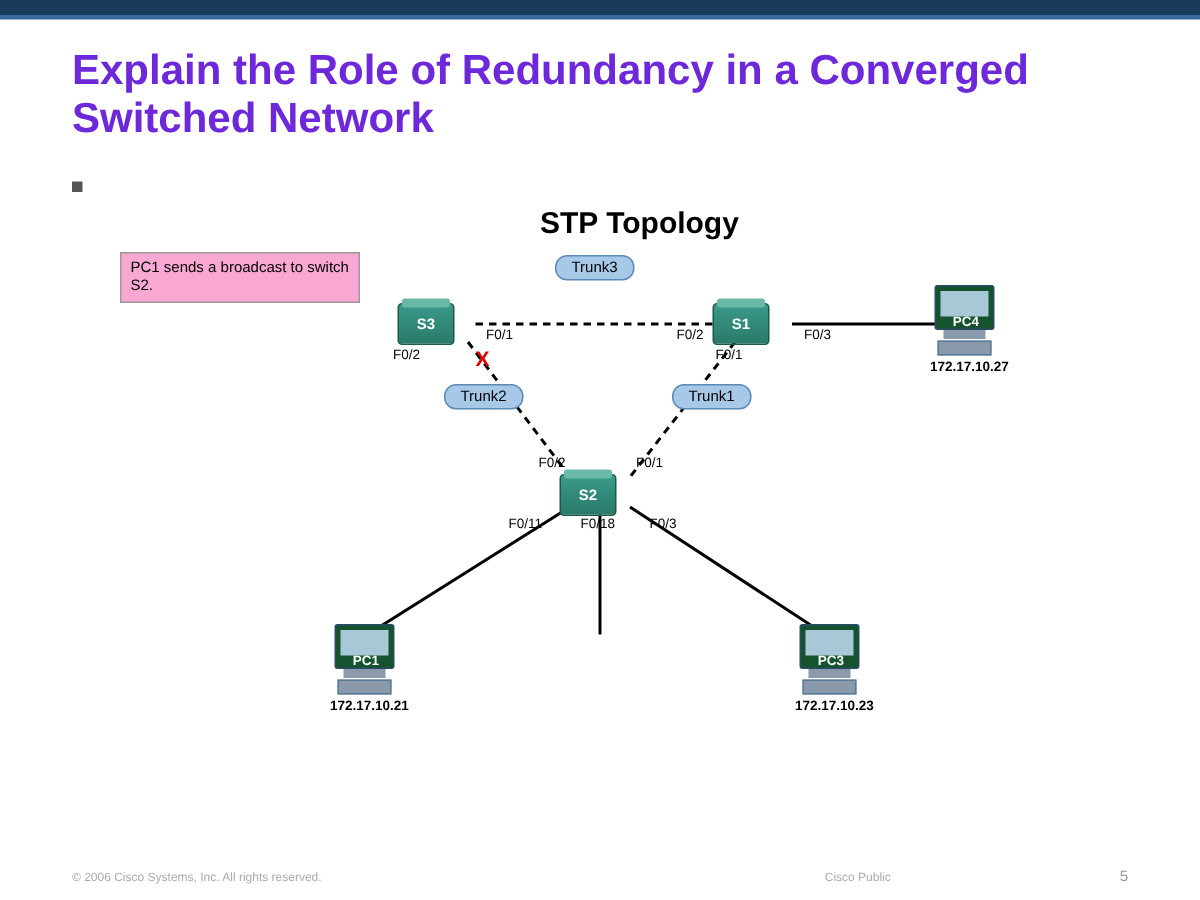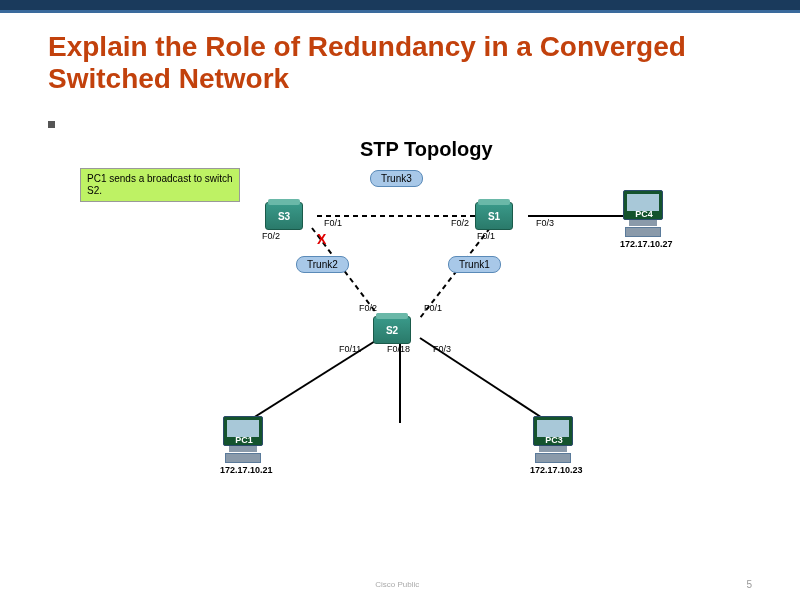--- a/index.html
+++ b/index.html
@@ -1,26 +1,26 @@
 <!DOCTYPE html>
 <html><head>
 <meta charset="utf-8">
 <style>
   * { margin: 0; padding: 0; box-sizing: border-box; }
   body { width: 800px; height: 600px; font-family: Arial, sans-serif; background: #fff; position: relative; overflow: hidden; }
   .top-bar { height: 10px; background: #1a3a5c; }
   .thin-bar { height: 3px; background: #3a6a9c; }
   .content { padding: 18px 48px 0 48px; }
-  .title { color: #c2410c; font-size: 28px; font-weight: bold; line-height: 1.15; margin-bottom: 16px; }
+  .title { color: #6d28d9; font-size: 28px; font-weight: bold; line-height: 1.15; margin-bottom: 16px; }
   .bullet-row { display: flex; align-items: flex-start; gap: 8px; }
   .bullet-sq { width: 7px; height: 7px; background: #555; margin-top: 10px; flex-shrink: 0; }
   .bullet-text { font-size: 21px; color: #222; line-height: 1.25; }
   .diagram-area { position: relative; width: 640px; height: 370px; margin: 10px auto 0 auto; }
   .diag-title { position: absolute; font-size: 20px; font-weight: bold; color: #000; }
-  .callout { position: absolute; background: #bef264; border: 1px solid #999; font-size: 10px; padding: 4px 6px; width: 160px; line-height: 1.2; }
+  .callout { position: absolute; background: #f9a8d4; border: 1px solid #999; font-size: 10px; padding: 4px 6px; width: 160px; line-height: 1.2; }
   .trunk-pill { position: absolute; background: #a8c8e8; border: 1px solid #5a8ab8; border-radius: 8px; padding: 2px 10px; font-size: 10px; color: #000; }
   .switch { position: absolute; width: 38px; height: 28px; background: linear-gradient(#3a9a8a, #2a7a6a); border: 1px solid #1a5a4a; border-radius: 3px; text-decoration: underline; }
   .switch-top { position: absolute; top: -4px; left: 2px; right: 2px; height: 6px; background: #6ab8a8; border-radius: 2px; }
   .sw-label { position: absolute; font-size: 10px; font-weight: bold; color: #fff; top: 8px; width: 100%; text-align: center; }
   .pc { position: absolute; width: 46px; text-align: center; }
   .pc-monitor { width: 40px; height: 30px; background: #14532d; border: 1px solid #2a4a6a; margin: 0 auto; border-radius: 2px; position: relative; }
   .pc-screen { position: absolute; top: 3px; left: 3px; right: 3px; bottom: 8px; background: #a8c8d8; }
   .pc-base { width: 28px; height: 6px; background: #8a9aaa; margin: 0 auto 1px auto; }
   .pc-tower { width: 36px; height: 10px; background: #8a9aaa; border: 1px solid #5a7a9a; margin: 0 auto; }
   .pc-name { position: absolute; top: 18px; left: 0; width: 40px; text-align: center; font-size: 9px; font-weight: bold; color: #fff; }
@@ -117,15 +117,16 @@
           <div class="pc-name">PC3</div>
         </div>
       <div class="pc-base"></div>
       <div class="pc-tower"></div>
       <div class="pc-ip">172.17.10.23</div>
     </div>
   </div>
 </div>
 
 <div class="footer">
+  <div class="footer-left">© 2006 Cisco Systems, Inc. All rights reserved.</div>
   <div class="footer-mid">Cisco Public</div>
   <div class="footer-right">5</div>
 </div>
 
 </body></html>

